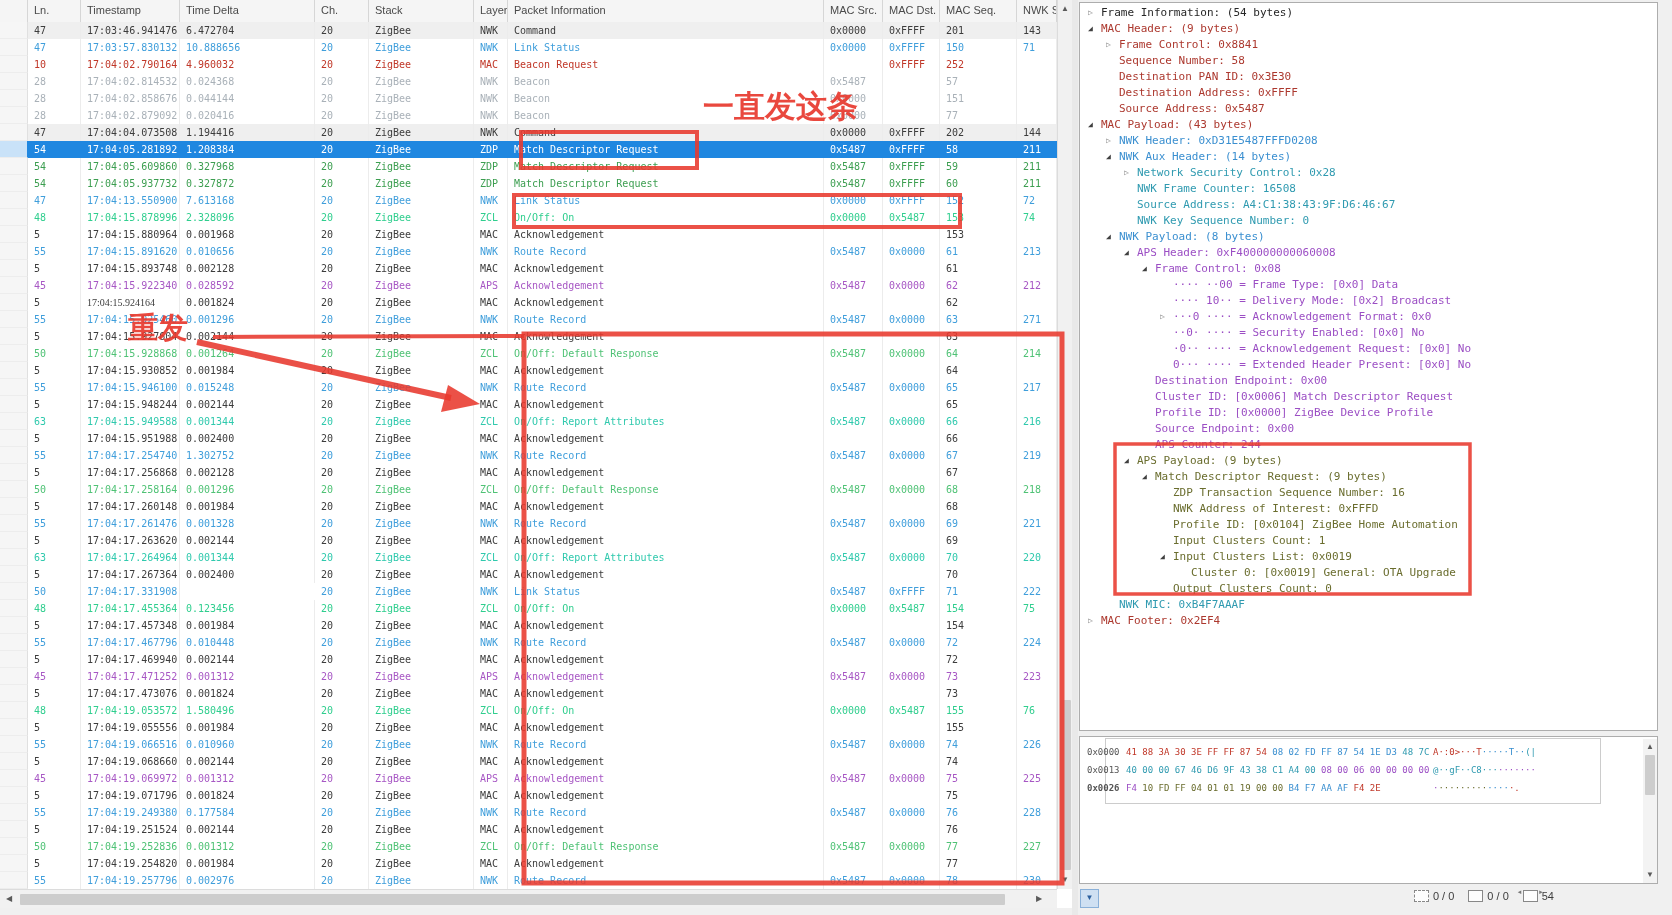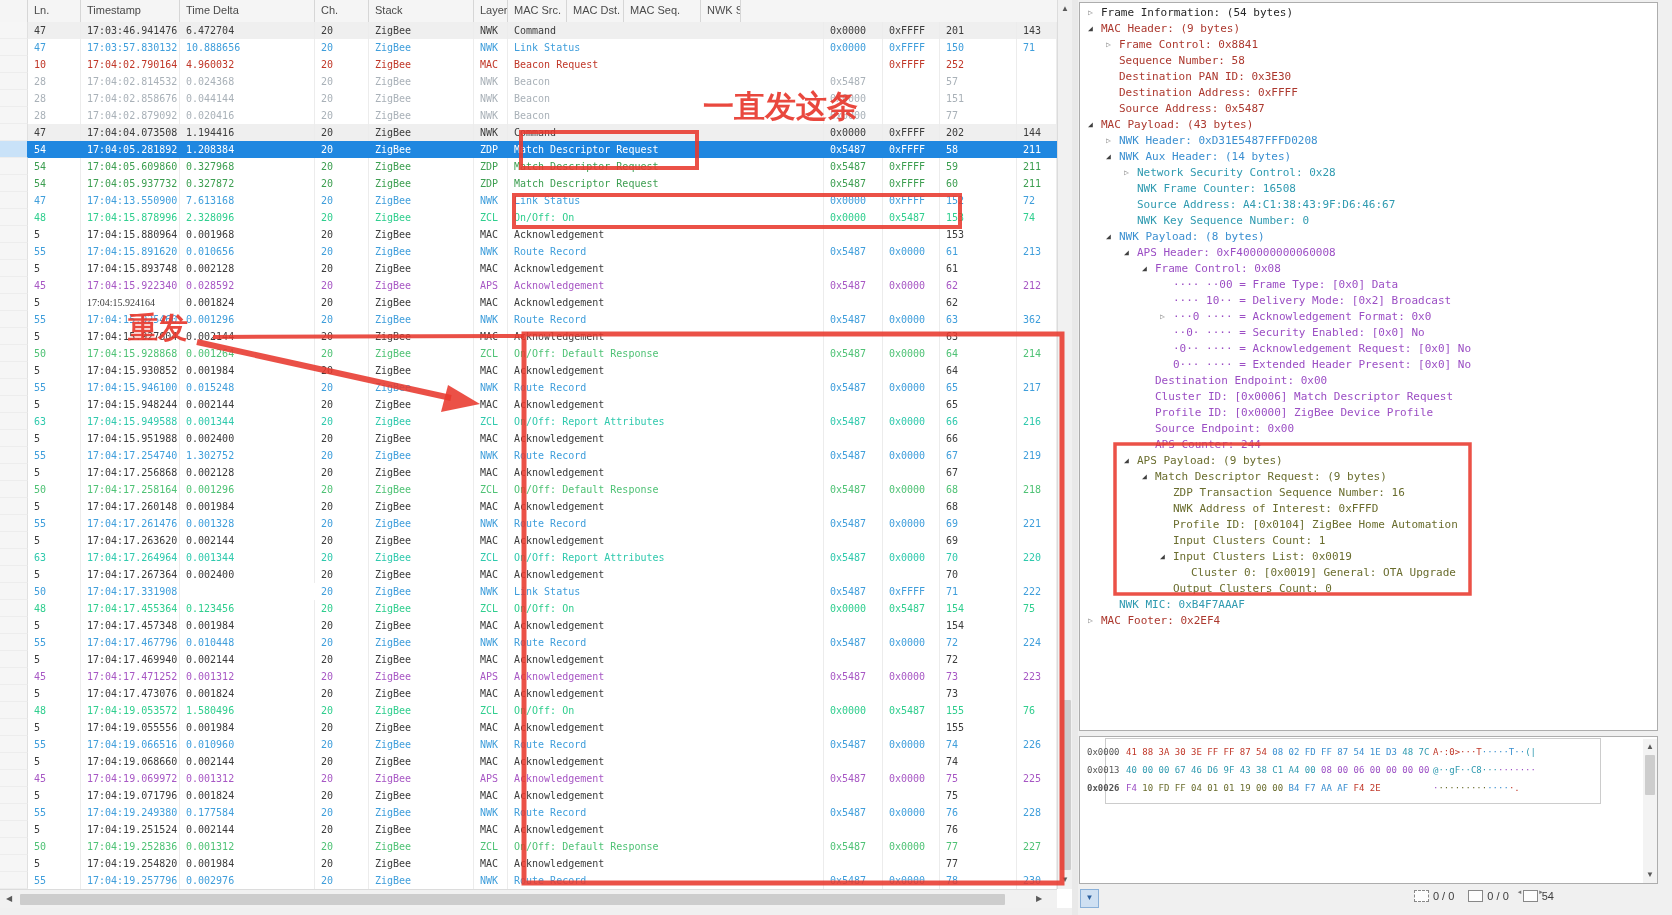--- a/index.html
+++ b/index.html
@@ -76,20 +76,21 @@
 
   <div id="pkt-table">
     <div id="pkt-header">
         <div class="hcell" style="width: 28px;"></div>
         <div class="hcell" style="width: 53px;">Ln.</div>
         <div class="hcell" style="width: 99px;">Timestamp</div>
         <div class="hcell" style="width: 135px;">Time Delta</div>
         <div class="hcell" style="width: 54px;">Ch.</div>
         <div class="hcell" style="width: 105px;">Stack</div>
         <div class="hcell" style="width: 34px;">Layer</div>
+        <div class="hcell" style="width: 316px;">Packet Information</div>
         <div class="hcell" style="width: 59px;">MAC Src.</div>
         <div class="hcell" style="width: 57px;">MAC Dst.</div>
         <div class="hcell" style="width: 77px;">MAC Seq.</div>
         <div class="hcell" style="width: 40px;">NWK Se</div>
       </div>
     <div id="pkt-rows">
         <div class="prow c-k shade">
           <div class="cell gutter" style="width: 28px;"></div>
           <div class="cell" style="width: 53px;">47</div>
           <div class="cell" style="width: 99px;">17:03:46.941476</div>
@@ -332,21 +333,21 @@
           <div class="cell" style="width: 53px;">55</div>
           <div class="cell" style="width: 99px;">17:04:15.925460</div>
           <div class="cell" style="width: 135px;">0.001296</div>
           <div class="cell" style="width: 54px;">20</div>
           <div class="cell" style="width: 105px;">ZigBee</div>
           <div class="cell" style="width: 34px;">NWK</div>
           <div class="cell" style="width: 316px;">Route Record</div>
           <div class="cell" style="width: 59px;">0x5487</div>
           <div class="cell" style="width: 57px;">0x0000</div>
           <div class="cell" style="width: 77px;">63</div>
-          <div class="cell" style="width: 40px;">362</div>
+          <div class="cell" style="width: 40px;">271</div>
         </div>
         <div class="prow c-k">
           <div class="cell gutter" style="width: 28px;"></div>
           <div class="cell" style="width: 53px;">5</div>
           <div class="cell" style="width: 99px;">17:04:15.927604</div>
           <div class="cell" style="width: 135px;">0.002144</div>
           <div class="cell" style="width: 54px;">20</div>
           <div class="cell" style="width: 105px;">ZigBee</div>
           <div class="cell" style="width: 34px;">MAC</div>
           <div class="cell" style="width: 316px;">Acknowledgement</div>

